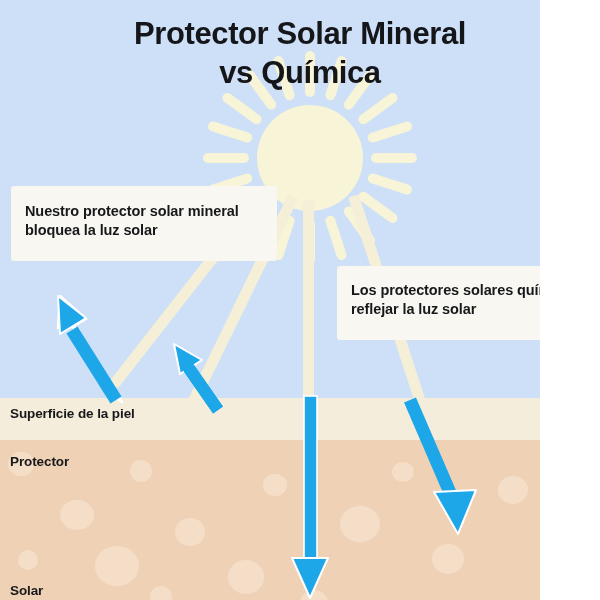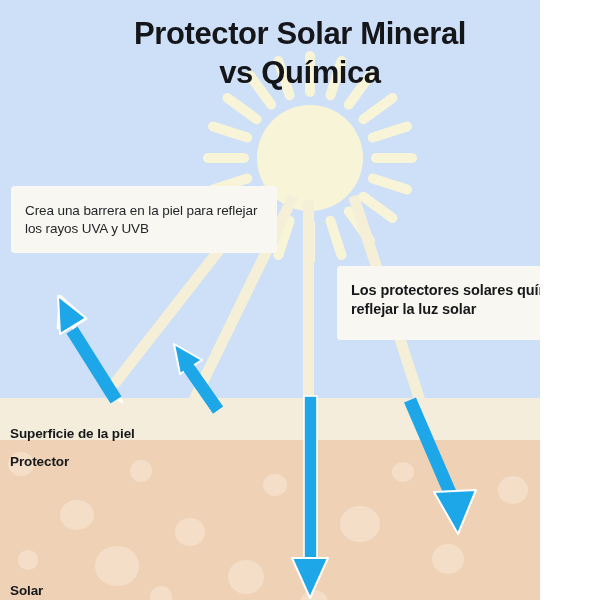--- a/index.html
+++ b/index.html
@@ -128,21 +128,21 @@
   }
 
   
   .skin-label {
     position: absolute;
     font-size: 13.5px;
     font-weight: bold;
     color: #17181a;
     letter-spacing: -.1px;
   }
-  #label-surface   { left: 10px; top: 426px; }
+  #label-surface   { left: 10px; top: 406px; }
   #label-epidermis { left: 10px; top: 454px; }
   #label-dermis    { left: 10px; top: 583px; }
 </style>
 </head>
 <body>
 
 <div id="infographic">
 
   <div class="layer" id="sky-layer"></div>
 
@@ -219,21 +219,21 @@
 
   <svg class="arrow-svg" style="left:396px; top:394px;" width="100" height="150" viewBox="0 0 100 150">
     <path d="M 14,6 L 58,108" stroke="#1ea7e8" stroke-width="13" stroke-linecap="butt"></path>
     <path d="M 38,98 L 80,96 L 62,140 Z" fill="#1ea7e8" stroke="#ffffff" stroke-width="2" stroke-linejoin="round"></path>
   </svg>
 
   <div id="title">Protector Solar Mineral
 vs Química</div>
 
   <div class="callout" id="callout-mineral">
-    <p class="callout-body">Crea una barrera en la piel para reflejar los rayos UVA y UVB</p>
+    <p class="callout-title">Nuestro protector solar mineral bloquea la luz solar</p>
   </div>
 
   <div class="callout" id="callout-chemical">
     <p class="callout-title">Los protectores solares químicos reflejar la luz solar</p>
   </div>
 
   <div class="skin-label" id="label-surface">Superficie de la piel</div>
   <div class="skin-label" id="label-epidermis">Protector</div>
   <div class="skin-label" id="label-dermis">Solar</div>
 

